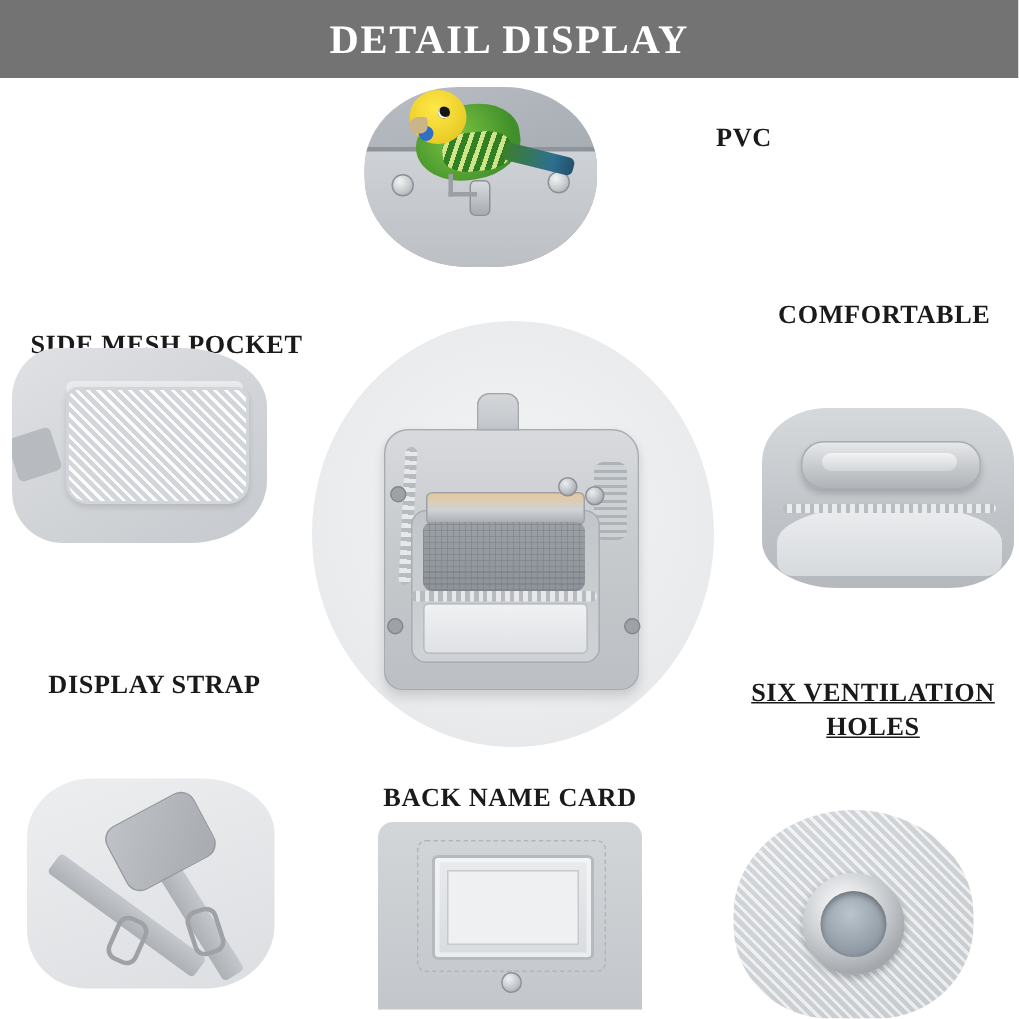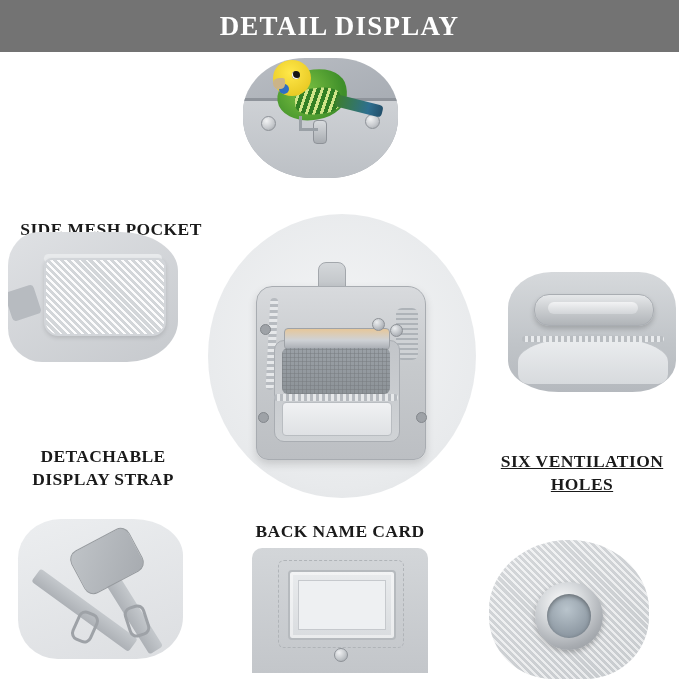--- a/index.html
+++ b/index.html
@@ -367,32 +367,34 @@
   <div class="bird-body"></div>
   <div class="bird-wingstripes"></div>
   <div class="bird-tail"></div>
   <div class="bird-head"></div>
   <div class="bird-cheek"></div>
   <div class="bird-beak"></div>
   <div class="bird-eye"></div>
   <div class="bird-feet"></div>
 </div>
 <div class="label" style="left:396px; top:80px; width:200px;">
+  <div>PVC</div>
 </div>
 
 <div class="label" style="left:0px; top:198px; width:222px;margin-top:20px;">
   <div>SIDE MESH POCKET</div>
 </div>
 <div class="frame" id="mesh-photo">
   <div class="mesh-strip"></div>
   <div class="mesh-edge-top"></div>
   <div class="mesh-pocket"></div>
 </div>
 
 <div class="label" style="left:500px; top:198px; width:179px;">
+  <div>COMFORTABLE</div>
 </div>
 <div class="frame" id="handle-photo">
   <div class="handle-base"></div>
   <div class="handle-zip"></div>
   <div class="handle-bar"></div>
   <div class="handle-inner"></div>
 </div>
 
 <div class="frame round" id="main-photo">
   <div class="bag">
@@ -407,21 +409,20 @@
     <div class="bag-bottom-pocket"></div>
     <div class="bag-vent-hole" style="left:122px; top:56px;"></div>
     <div class="bag-vent-hole" style="left:140px; top:62px;"></div>
     <div class="bag-strap-dot" style="left:10px; top:62px;"></div>
     <div class="bag-strap-dot" style="left:8px; top:150px;"></div>
     <div class="bag-strap-dot" style="left:166px; top:150px;"></div>
   </div>
 </div>
 
 <div class="label" style="left:8px; top:445px; width:190px;">
-  <div>DETACHABLE</div>
   <div>DISPLAY STRAP</div>
 </div>
 <div class="frame" id="strap-photo">
   <div class="strap-band-a"></div>
   <div class="strap-band-b"></div>
   <div class="strap-pad"></div>
   <div class="strap-clip" style="left:56px; top:92px; transform:rotate(24deg);"></div>
   <div class="strap-clip" style="left:108px; top:86px; transform:rotate(-18deg);"></div>
 </div>
 

